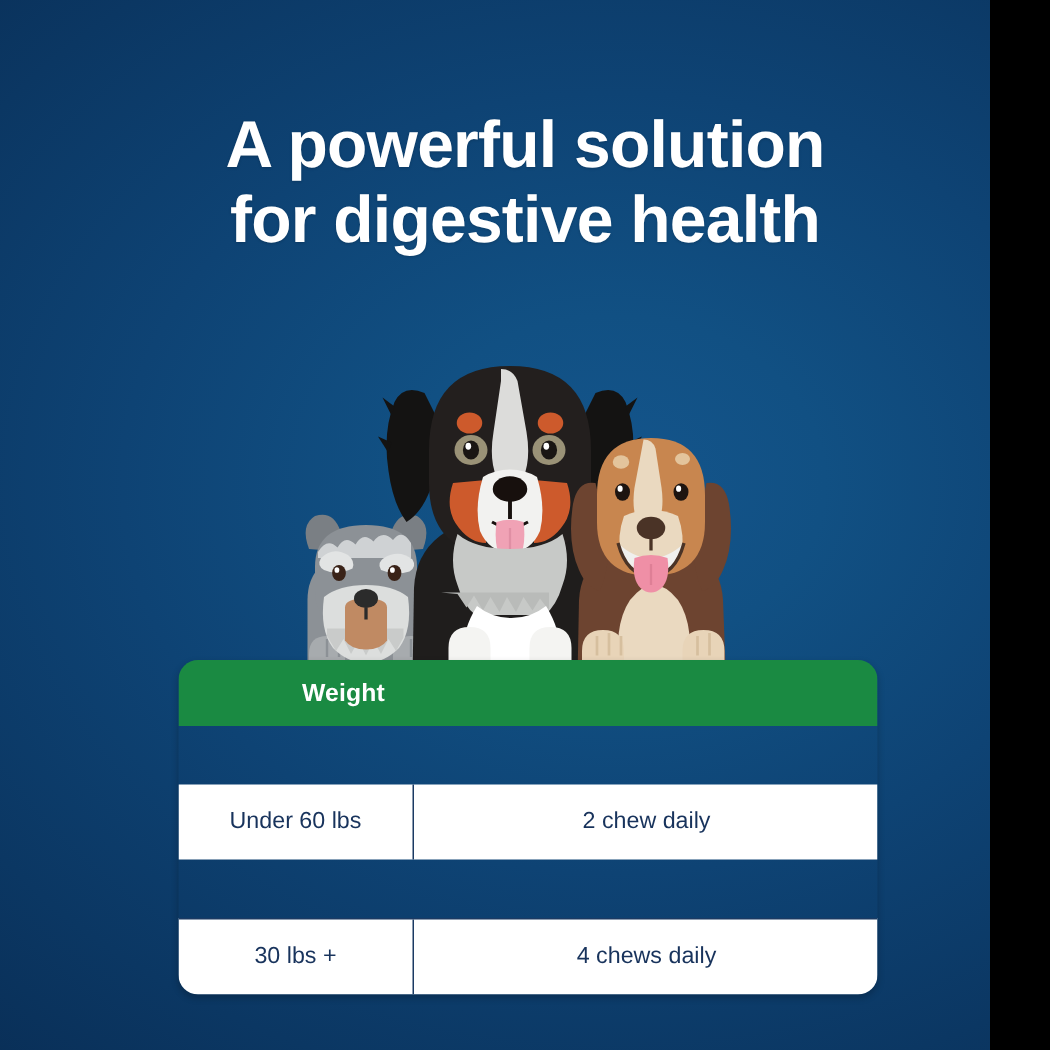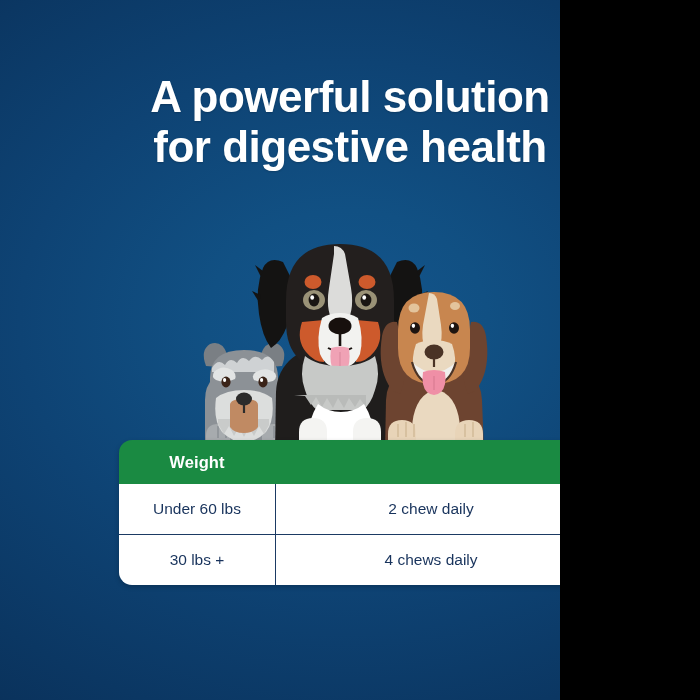--- a/index.html
+++ b/index.html
@@ -2,21 +2,21 @@
 <html><head>
 <meta charset="utf-8">
 <style>
   html, body {
     margin: 0;
     padding: 0;
     background: #000;
   }
   #canvas {
     position: relative;
-    width: 560px;
+    width: 660px;
     height: 700px;
     overflow: hidden;
     font-family: "Liberation Sans", sans-serif;
     background:
       radial-gradient(ellipse 780px 620px at 62% 46%,
         #14558c 0%,
         #115083 18%,
         #0e4374 42%,
         #0b3763 66%,
         #092e56 84%,
@@ -62,25 +62,27 @@
     height: 44px;
   }
   .thead .cell {
     display: flex;
     align-items: center;
     justify-content: center;
     color: #ffffff;
     font-size: 16.5px;
     font-weight: 700;
     letter-spacing: 0.1px;
+    padding-left: 32px;
   }
   .trow {
     display: flex;
     background: #ffffff;
     height: 50px;
+    margin-top: 39px;
   }
   .trow + .trow { border-top: 1.6px solid #1b3a63; }
   .trow .cell {
     display: flex;
     align-items: center;
     justify-content: center;
     color: #18335c;
     font-size: 15.5px;
     font-weight: 400;
   }

